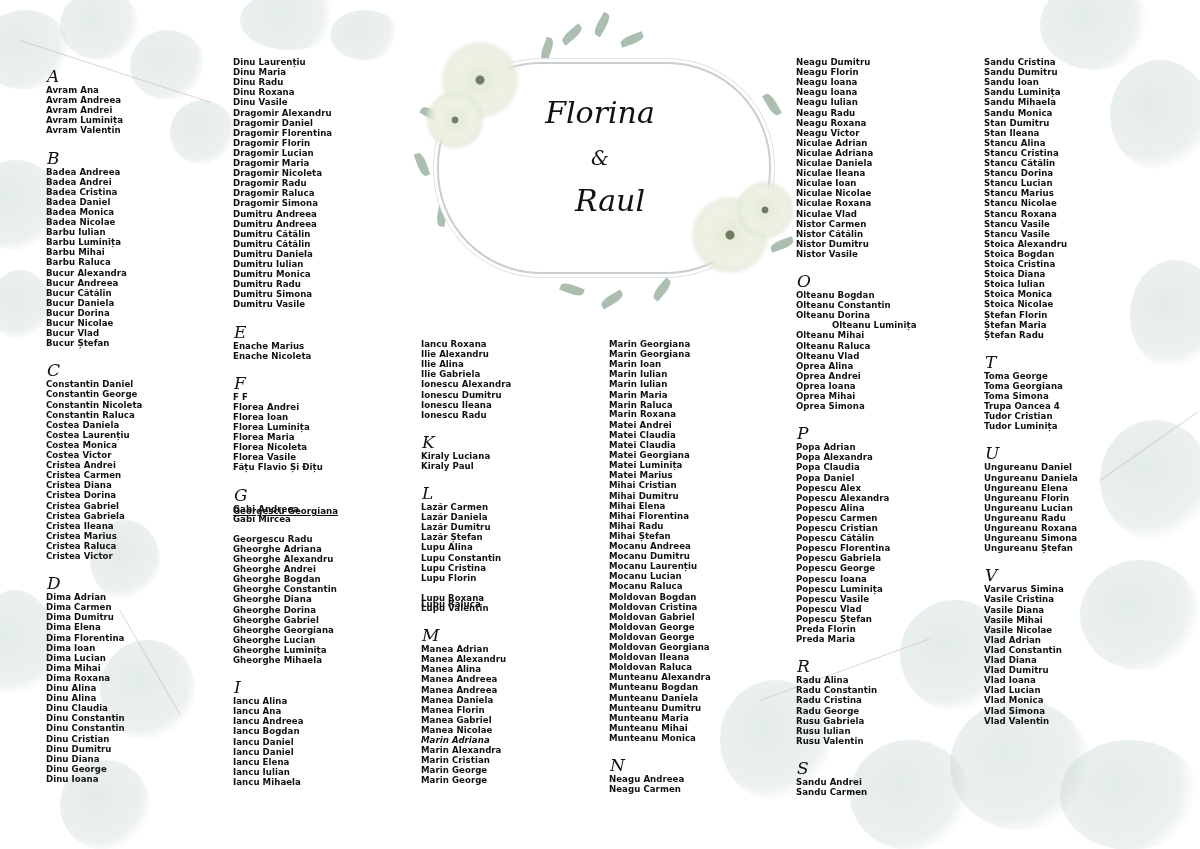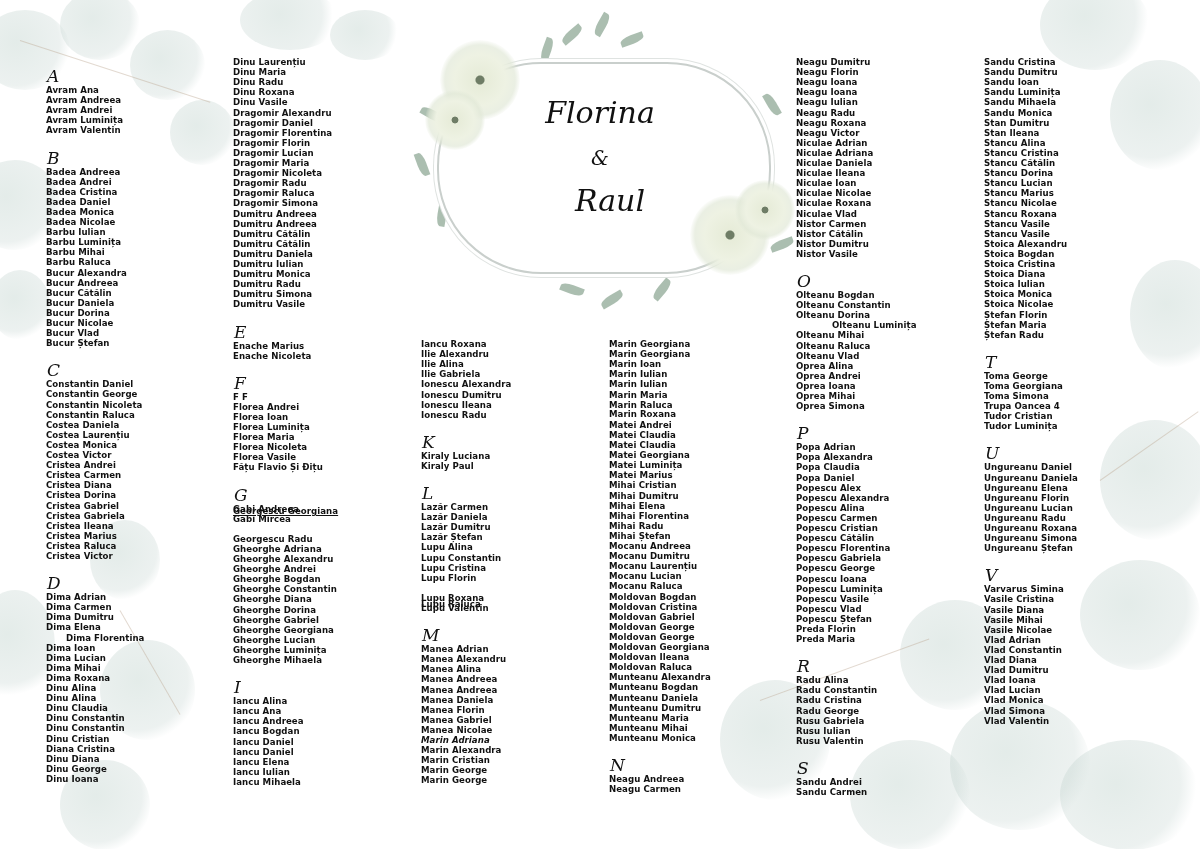--- a/index.html
+++ b/index.html
@@ -140,32 +140,32 @@
       <div class="name" style="position: absolute; top: 444.6px;">Cristea Gabriela</div>
       <div class="name" style="position: absolute; top: 454.7px;">Cristea Ileana</div>
       <div class="name" style="position: absolute; top: 464.8px;">Cristea Marius</div>
       <div class="name" style="position: absolute; top: 474.9px;">Cristea Raluca</div>
       <div class="name" style="position: absolute; top: 485px;">Cristea Victor</div>
       <div class="letter" style="position: absolute; top: 507.1px;">D</div>
       <div class="name" style="position: absolute; top: 526.1px;">Dima Adrian</div>
       <div class="name" style="position: absolute; top: 536.2px;">Dima Carmen</div>
       <div class="name" style="position: absolute; top: 546.3px;">Dima Dumitru</div>
       <div class="name" style="position: absolute; top: 556.4px;">Dima Elena</div>
-      <div class="name" style="position: absolute; top: 566.5px; margin-left: 20px;">Dima Florentina</div>
+      <div class="name" style="position: absolute; top: 566.5px;">Dima Florentina</div>
       <div class="name" style="position: absolute; top: 576.6px;">Dima Ioan</div>
       <div class="name" style="position: absolute; top: 586.7px;">Dima Lucian</div>
       <div class="name" style="position: absolute; top: 596.8px;">Dima Mihai</div>
       <div class="name" style="position: absolute; top: 606.9px;">Dima Roxana</div>
       <div class="name" style="position: absolute; top: 617px;">Dinu Alina</div>
       <div class="name" style="position: absolute; top: 627.1px;">Dinu Alina</div>
       <div class="name" style="position: absolute; top: 637.2px;">Dinu Claudia</div>
       <div class="name" style="position: absolute; top: 647.3px;">Dinu Constantin</div>
       <div class="name" style="position: absolute; top: 657.4px;">Dinu Constantin</div>
       <div class="name" style="position: absolute; top: 667.5px;">Dinu Cristian</div>
-      <div class="name" style="position: absolute; top: 677.6px;">Diana Cristina</div>
+      <div class="name" style="position: absolute; top: 677.6px;">Dinu Dumitru</div>
       <div class="name" style="position: absolute; top: 687.7px;">Dinu Diana</div>
       <div class="name" style="position: absolute; top: 697.8px;">Dinu George</div>
       <div class="name" style="position: absolute; top: 707.9px;">Dinu Ioana</div>
     </div>
     <div class="col" style="left: 233px; top: 57px;">
       <div class="name" style="position: absolute; top: 0px;">Dinu Laurențiu</div>
       <div class="name" style="position: absolute; top: 10.1px;">Dinu Maria</div>
       <div class="name" style="position: absolute; top: 20.2px;">Dinu Radu</div>
       <div class="name" style="position: absolute; top: 30.3px;">Dinu Roxana</div>
       <div class="name" style="position: absolute; top: 40px;">Dinu Vasile</div>

